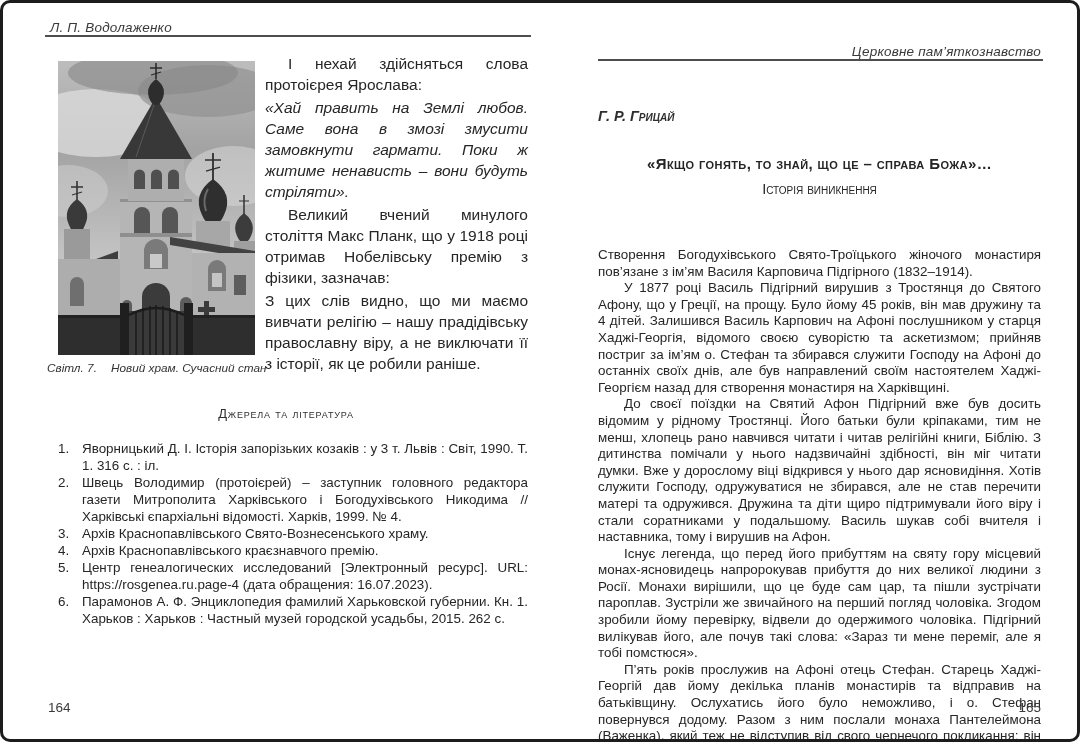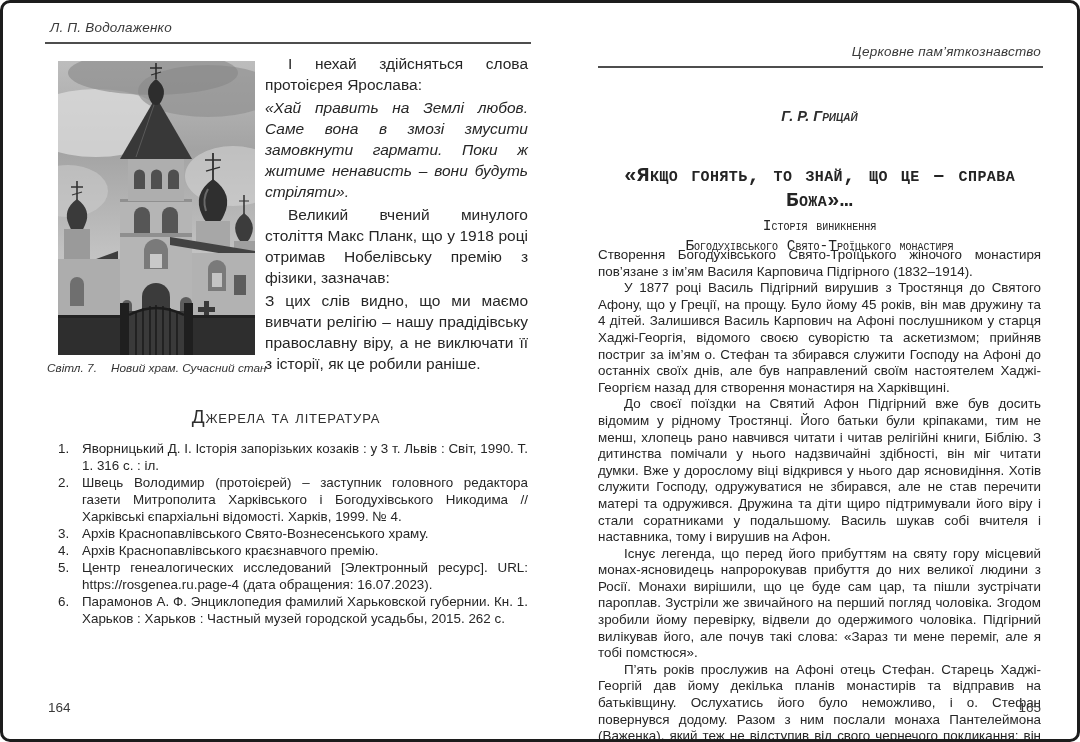--- a/index.html
+++ b/index.html
@@ -14,21 +14,20 @@
     font-family:"Liberation Sans","DejaVu Sans",sans-serif;
     color:#262626;
   }
   .abs{position:absolute;}
   
   .running-head{
     font-style:italic;
     font-size:13.5px;
     color:#3a3a3a;
     letter-spacing:.2px;
-    padding-bottom:7px;
     border-bottom:2px solid #4e4e4e;
   }
   .rh-left{left:42px;top:17px;width:481px;text-align:left;padding-left:5px;}
   .rh-right{left:595px;top:17px;width:443px;text-align:right;padding-right:2px;margin-top:24px;}
   
   .figure{left:55px;top:58px;width:197px;}
   .figure svg{display:block;width:197px;height:294px;}
   .caption{
     left:44px;top:358px;width:300px;
     font-style:italic;font-size:11.8px;color:#333;white-space:nowrap;
@@ -41,49 +40,48 @@
     text-align:justify;
   }
   .narrow-col p{margin:0 0 2px 0;}
   .p-indent{text-indent:23px;}
   .p-quote{font-style:italic;}
   
   .sources-heading{
     left:42px;top:403px;width:482px;
     text-align:center;
     font-variant:small-caps;
-    font-size:19px;letter-spacing:.8px;color:#2e2e2e;
+    font-size:13px;letter-spacing:.8px;color:#2e2e2e;
   }
   .refs{left:55px;top:437px;width:470px;font-size:13.4px;line-height:17px;}
   .ref-item{display:flex;}
   .ref-num{width:24px;flex:0 0 24px;}
   .ref-text{flex:1;text-align:justify;}
   
   .pagenum{font-size:13.5px;color:#3a3a3a;}
   .pn-left{left:45px;top:697px;}
   .pn-right{left:595px;top:697px;width:443px;text-align:right;}
   
   .author{
     left:595px;top:105px;width:443px;
-    text-align:center;
+    text-align:left;
     font-weight:bold;font-style:italic;
     font-variant:small-caps;
     font-size:14.5px;color:#2e2e2e;
   }
   .title-block{left:595px;top:148px;width:443px;text-align:center;color:#242424;}
   .art-title{
     font-weight:bold;
     font-variant:small-caps;
-    font-size:21px;line-height:25px;letter-spacing:.4px;
-    margin:12px 0 3px 0;
-    font-family:Liberation Mono, monospace;
+    font-size:15px;line-height:25px;letter-spacing:.4px;
+    margin:0 0 3px 0;
   }
   .art-subtitle{
     font-variant:small-caps;
-    font-size:14.5px;line-height:20px;margin:0;font-family:Liberation Mono, monospace;
+    font-size:14.5px;line-height:20px;margin:0;
   }
   
   .body-col{
     left:595px;top:244px;width:443px;
     font-size:13.4px;line-height:16.6px;
     text-align:justify;
   }
   .body-col p{margin:0;}
   .body-col .p-indent{text-indent:26px;}
 </style>
@@ -232,21 +230,20 @@
 
   <div class="abs running-head rh-right">
     <span>Церковне пам’яткознавство</span>
   </div>
 
   <div class="abs author">Г. Р. Грицай</div>
 
   <div class="abs title-block">
     <p class="art-title">«Якщо гонять, то знай, що це – справа Божа»…</p>
     <p class="art-subtitle">Історія виникнення</p>
-    <p class="art-subtitle">Богодухівського Свято-Троїцького монастиря</p>
   </div>
 
   <div class="abs body-col">
     <p>Створення Богодухівського Свято-Троїцького жіночого монастиря пов’язане з ім’ям Василя Карповича Підгірного (1832–1914).</p>
     <p class="p-indent">У 1877 році Василь Підгірний вирушив з Тростянця до Святого Афону, що у Греції, на прощу. Було йому 45 років, він мав дружину та 4 дітей. Залишився Василь Карпович на Афоні послушником у старця Хаджі-Георгія, відомого своєю суворістю та аскетизмом; прийняв постриг за ім’ям о. Стефан та збирався служити Господу на Афоні до останніх своїх днів, але був направлений своїм настоятелем Хаджі-Георгієм назад для створення монастиря на Харківщині.</p>
     <p class="p-indent">До своєї поїздки на Святий Афон Підгірний вже був досить відомим у рідному Тростянці. Його батьки були кріпаками, тим не менш, хлопець рано навчився читати і читав релігійні книги, Біблію. З дитинства помічали у нього надзвичайні здібності, він міг читати думки. Вже у дорослому віці відкрився у нього дар ясновидіння. Хотів служити Господу, одружуватися не збирався, але не став перечити матері та одружився. Дружина та діти щиро підтримували його віру і стали соратниками у подальшому. Василь шукав собі вчителя і наставника, тому і вирушив на Афон.</p>
     <p class="p-indent">Існує легенда, що перед його прибуттям на святу гору місцевий монах-ясновидець напророкував прибуття до них великої людини з Росії. Монахи вирішили, що це буде сам цар, та пішли зустрічати пароплав. Зустріли же звичайного на перший погляд чоловіка. Згодом зробили йому перевірку, відвели до одержимого чоловіка. Підгірний вилікував його, але почув такі слова: «Зараз ти мене переміг, але я тобі помстюся».</p>
     <p class="p-indent">П’ять років прослужив на Афоні отець Стефан. Старець Хаджі-Георгій дав йому декілька планів монастирів та відправив на батьківщину. Ослухатись його було неможливо, і о. Стефан повернувся додому. Разом з ним послали монаха Пантелеймона (Важенка), який теж не відступив від свого чернечого покликання; він згодом написав брошуру про життя і звитягу</p>
   </div>
 

